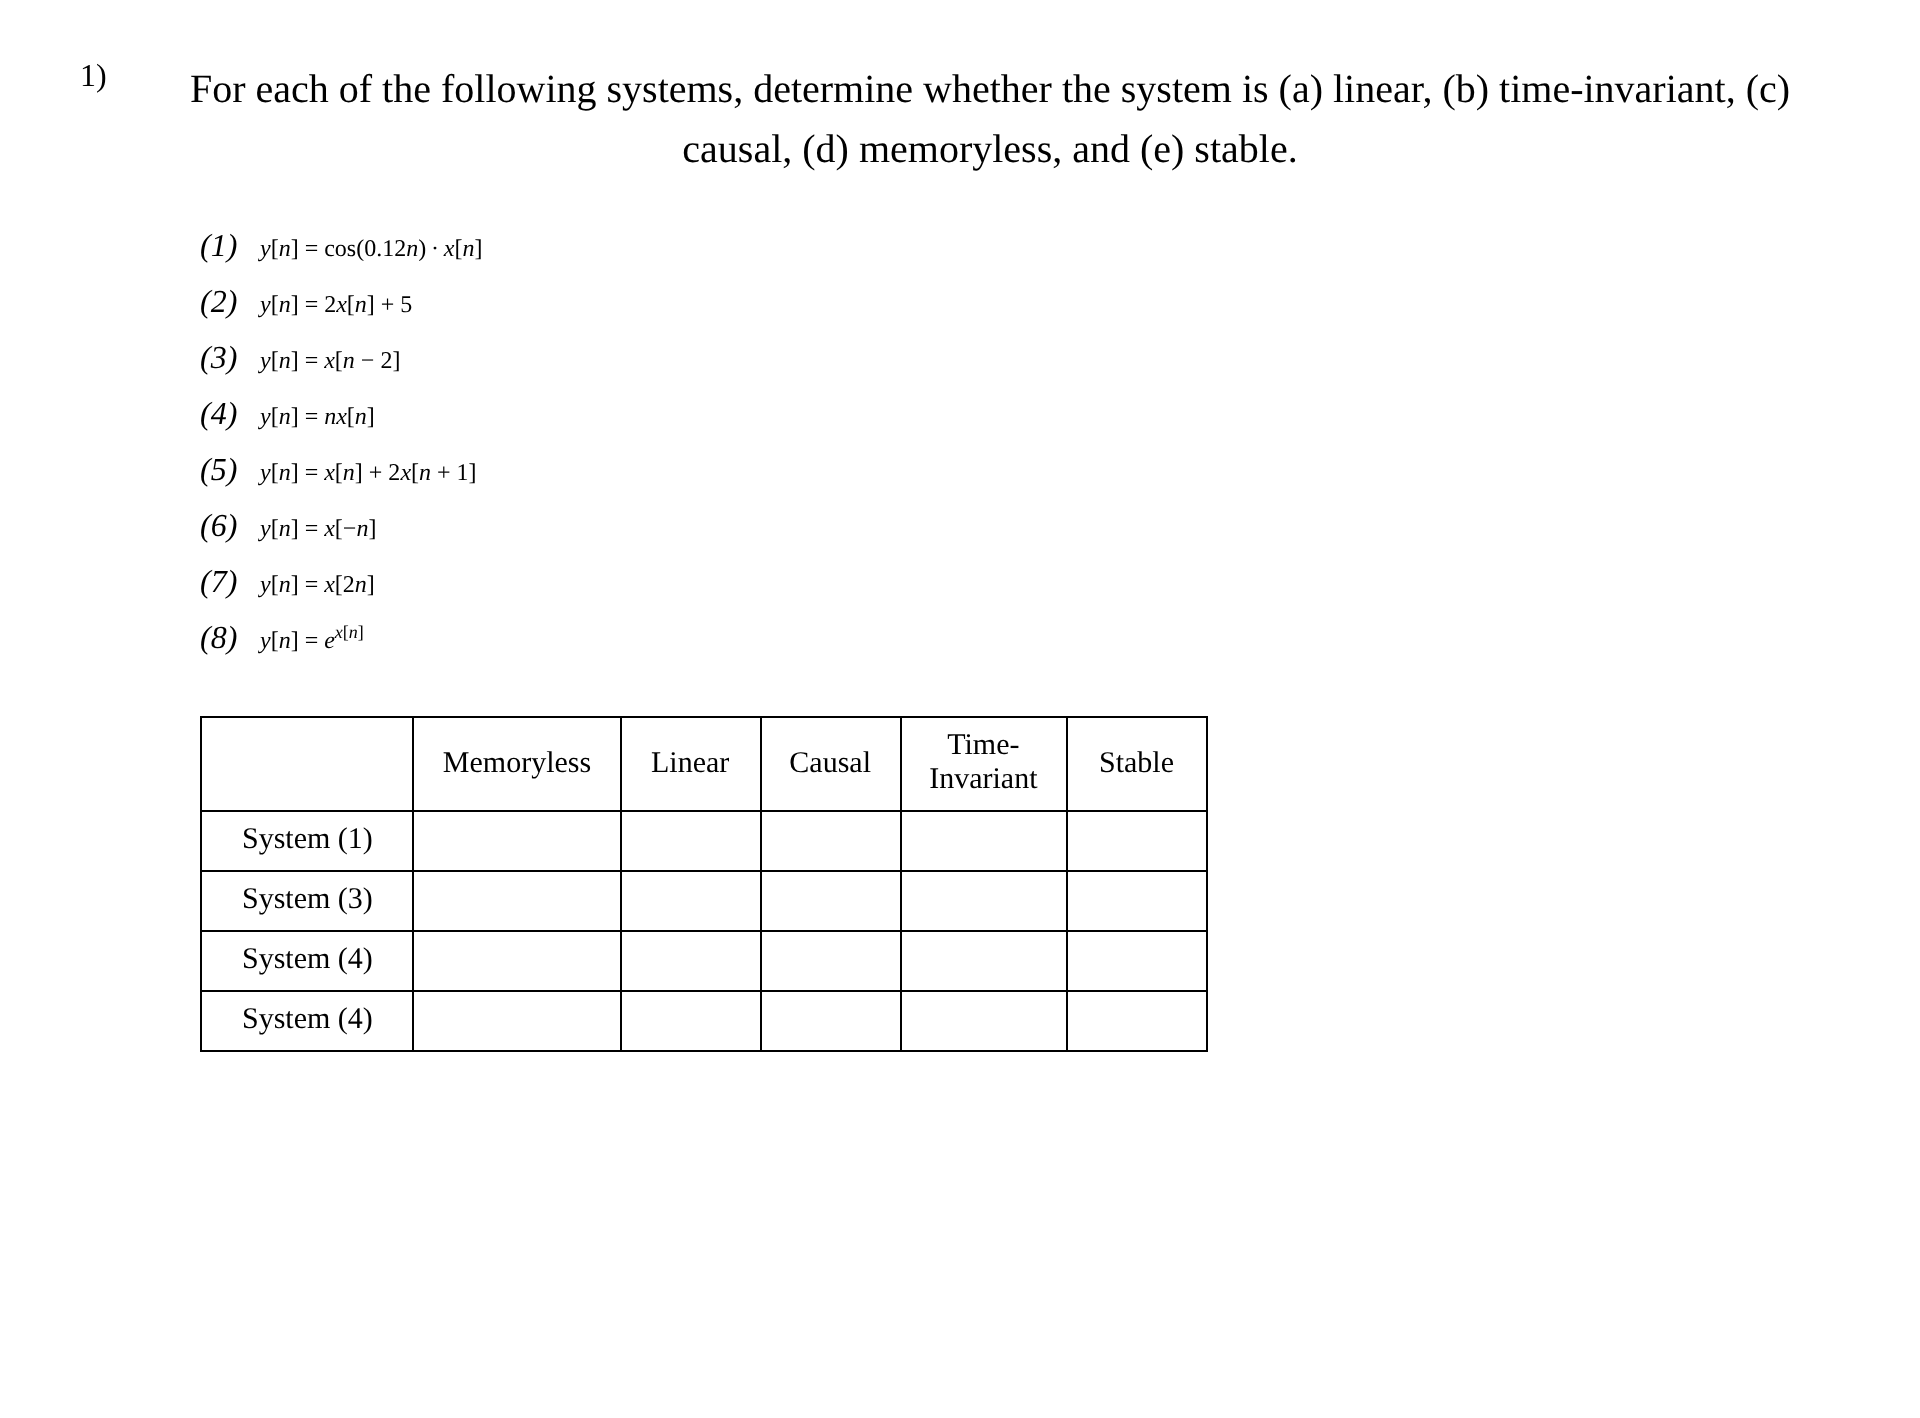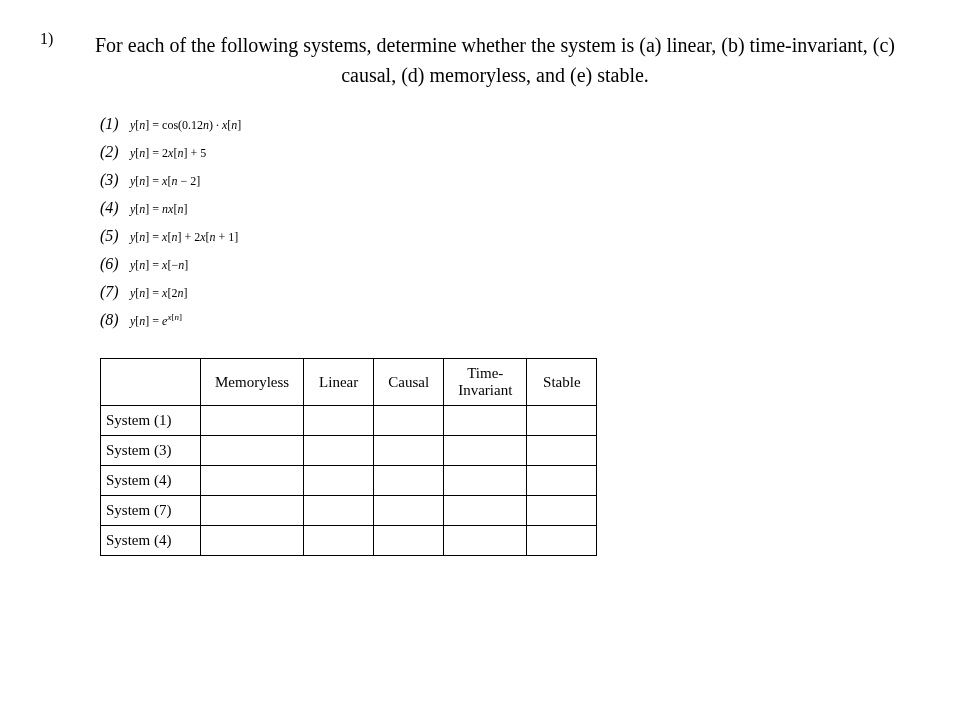--- a/index.html
+++ b/index.html
@@ -76,21 +76,21 @@
       margin-top: 10px;
     }
 
     table {
       border-collapse: collapse;
       font-size: 15px;
     }
 
     table td, table th {
       border: 1px solid #000;
-      padding: 6px 5px;
+      padding: 6px 20px;
       text-align: center;
       vertical-align: middle;
       min-width: 50px;
     }
 
     table td:first-child {
       text-align: left;
       min-width: 100px;
     }
 
@@ -211,28 +211,20 @@
         </tr>
         <tr>
           <td>System (4)</td>
           <td class="empty-cell"></td>
           <td class="empty-cell"></td>
           <td class="empty-cell"></td>
           <td class="empty-cell"></td>
           <td class="empty-cell"></td>
         </tr>
         <tr>
-          <td>System (7)</td>
-          <td class="empty-cell"></td>
-          <td class="empty-cell"></td>
-          <td class="empty-cell"></td>
-          <td class="empty-cell"></td>
-          <td class="empty-cell"></td>
-        </tr>
-        <tr>
           <td>System (4)</td>
           <td class="empty-cell"></td>
           <td class="empty-cell"></td>
           <td class="empty-cell"></td>
           <td class="empty-cell"></td>
           <td class="empty-cell"></td>
         </tr>
       </tbody>
     </table>
   </div>

